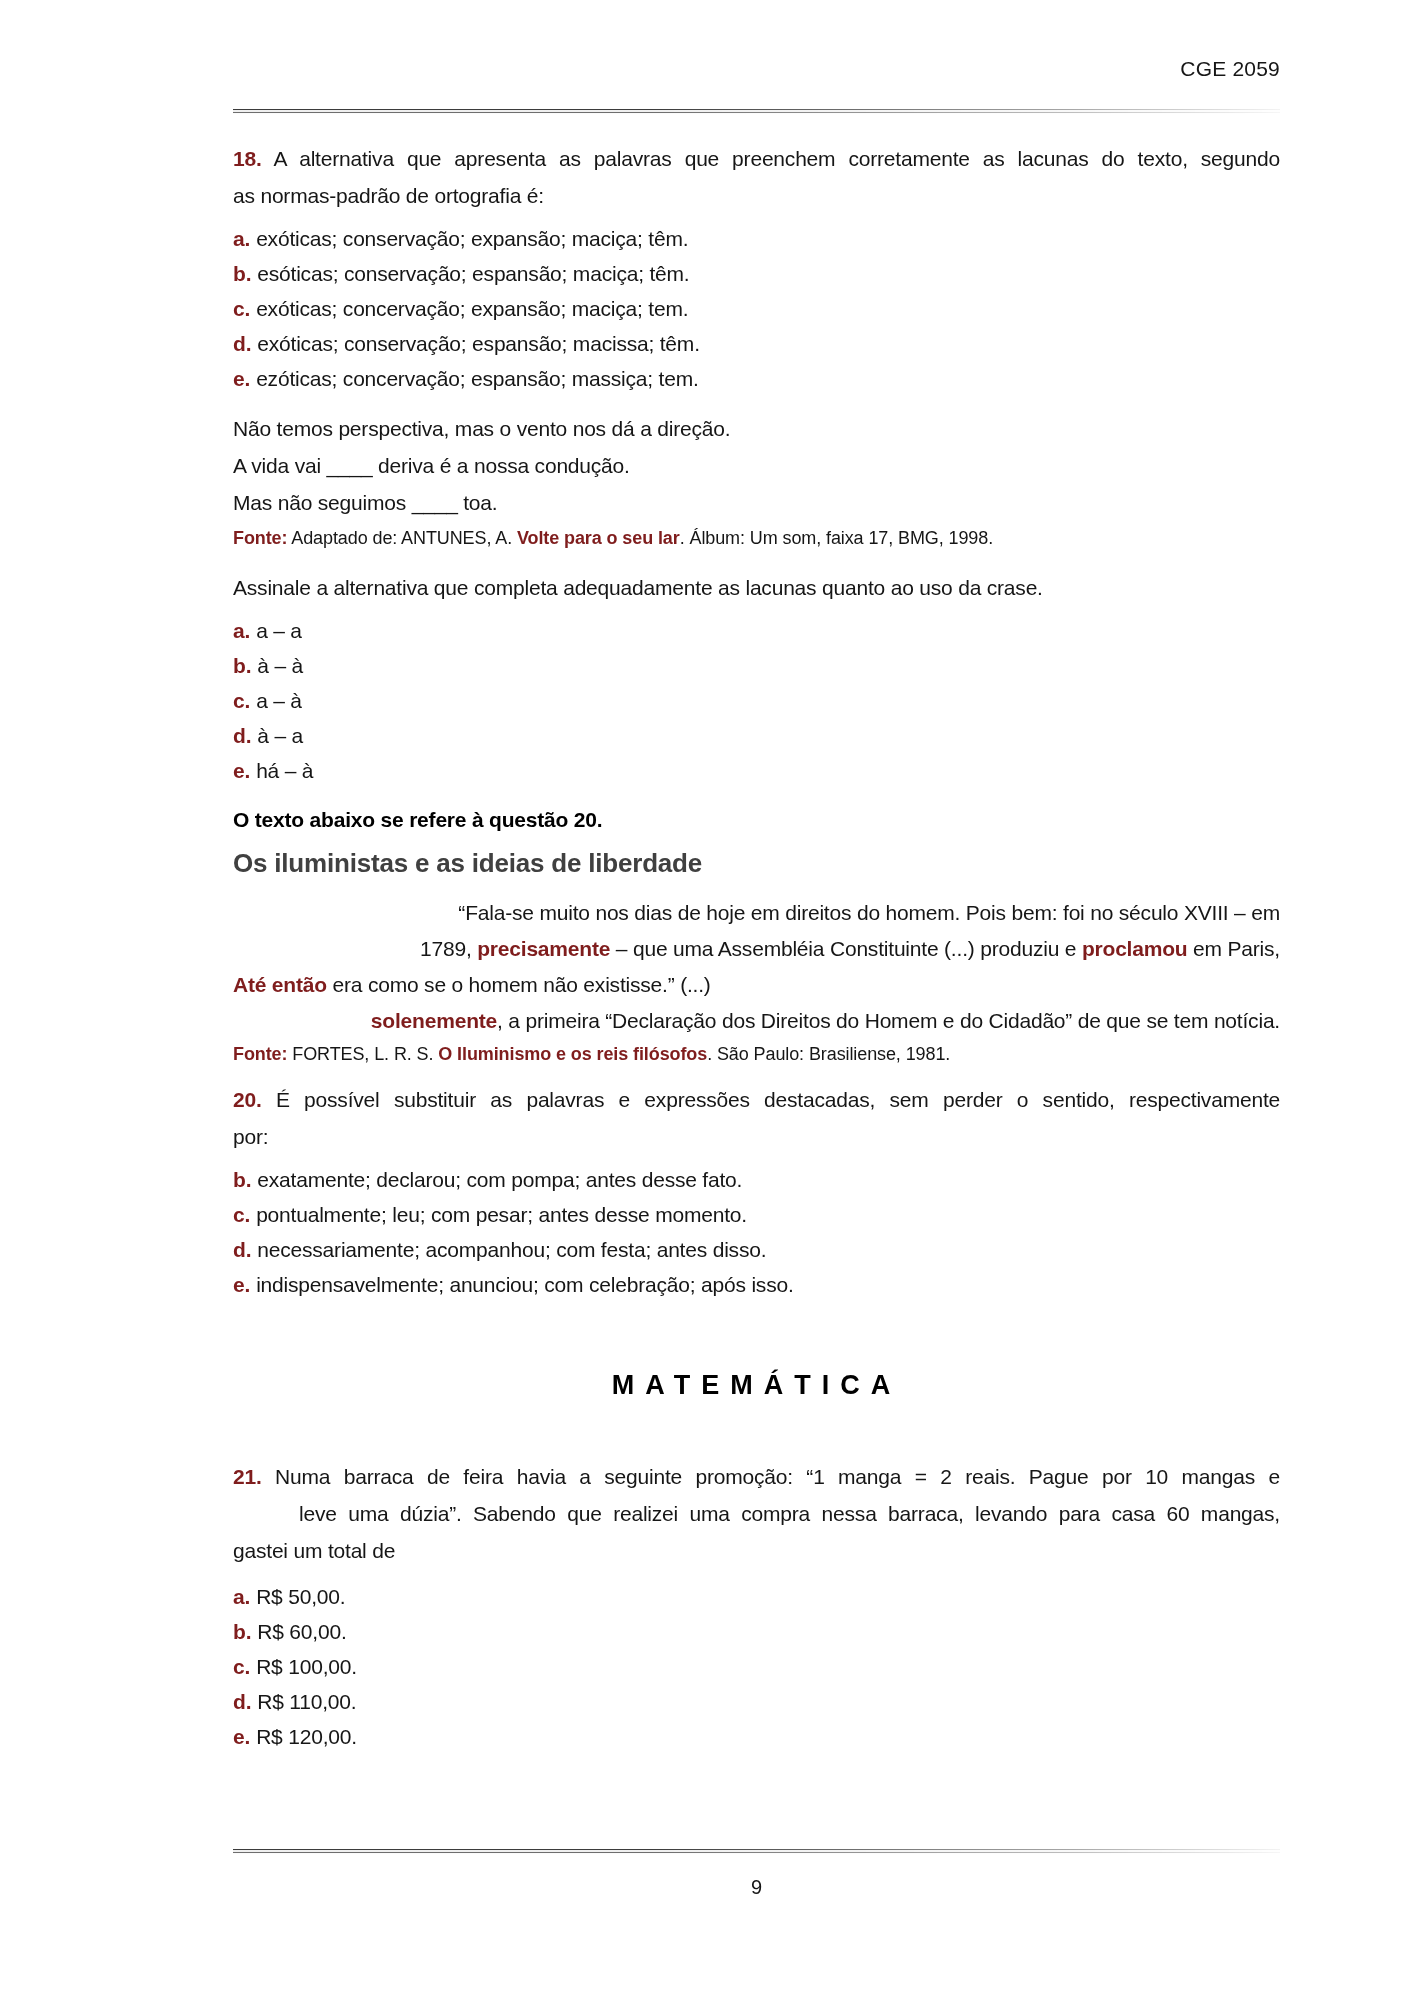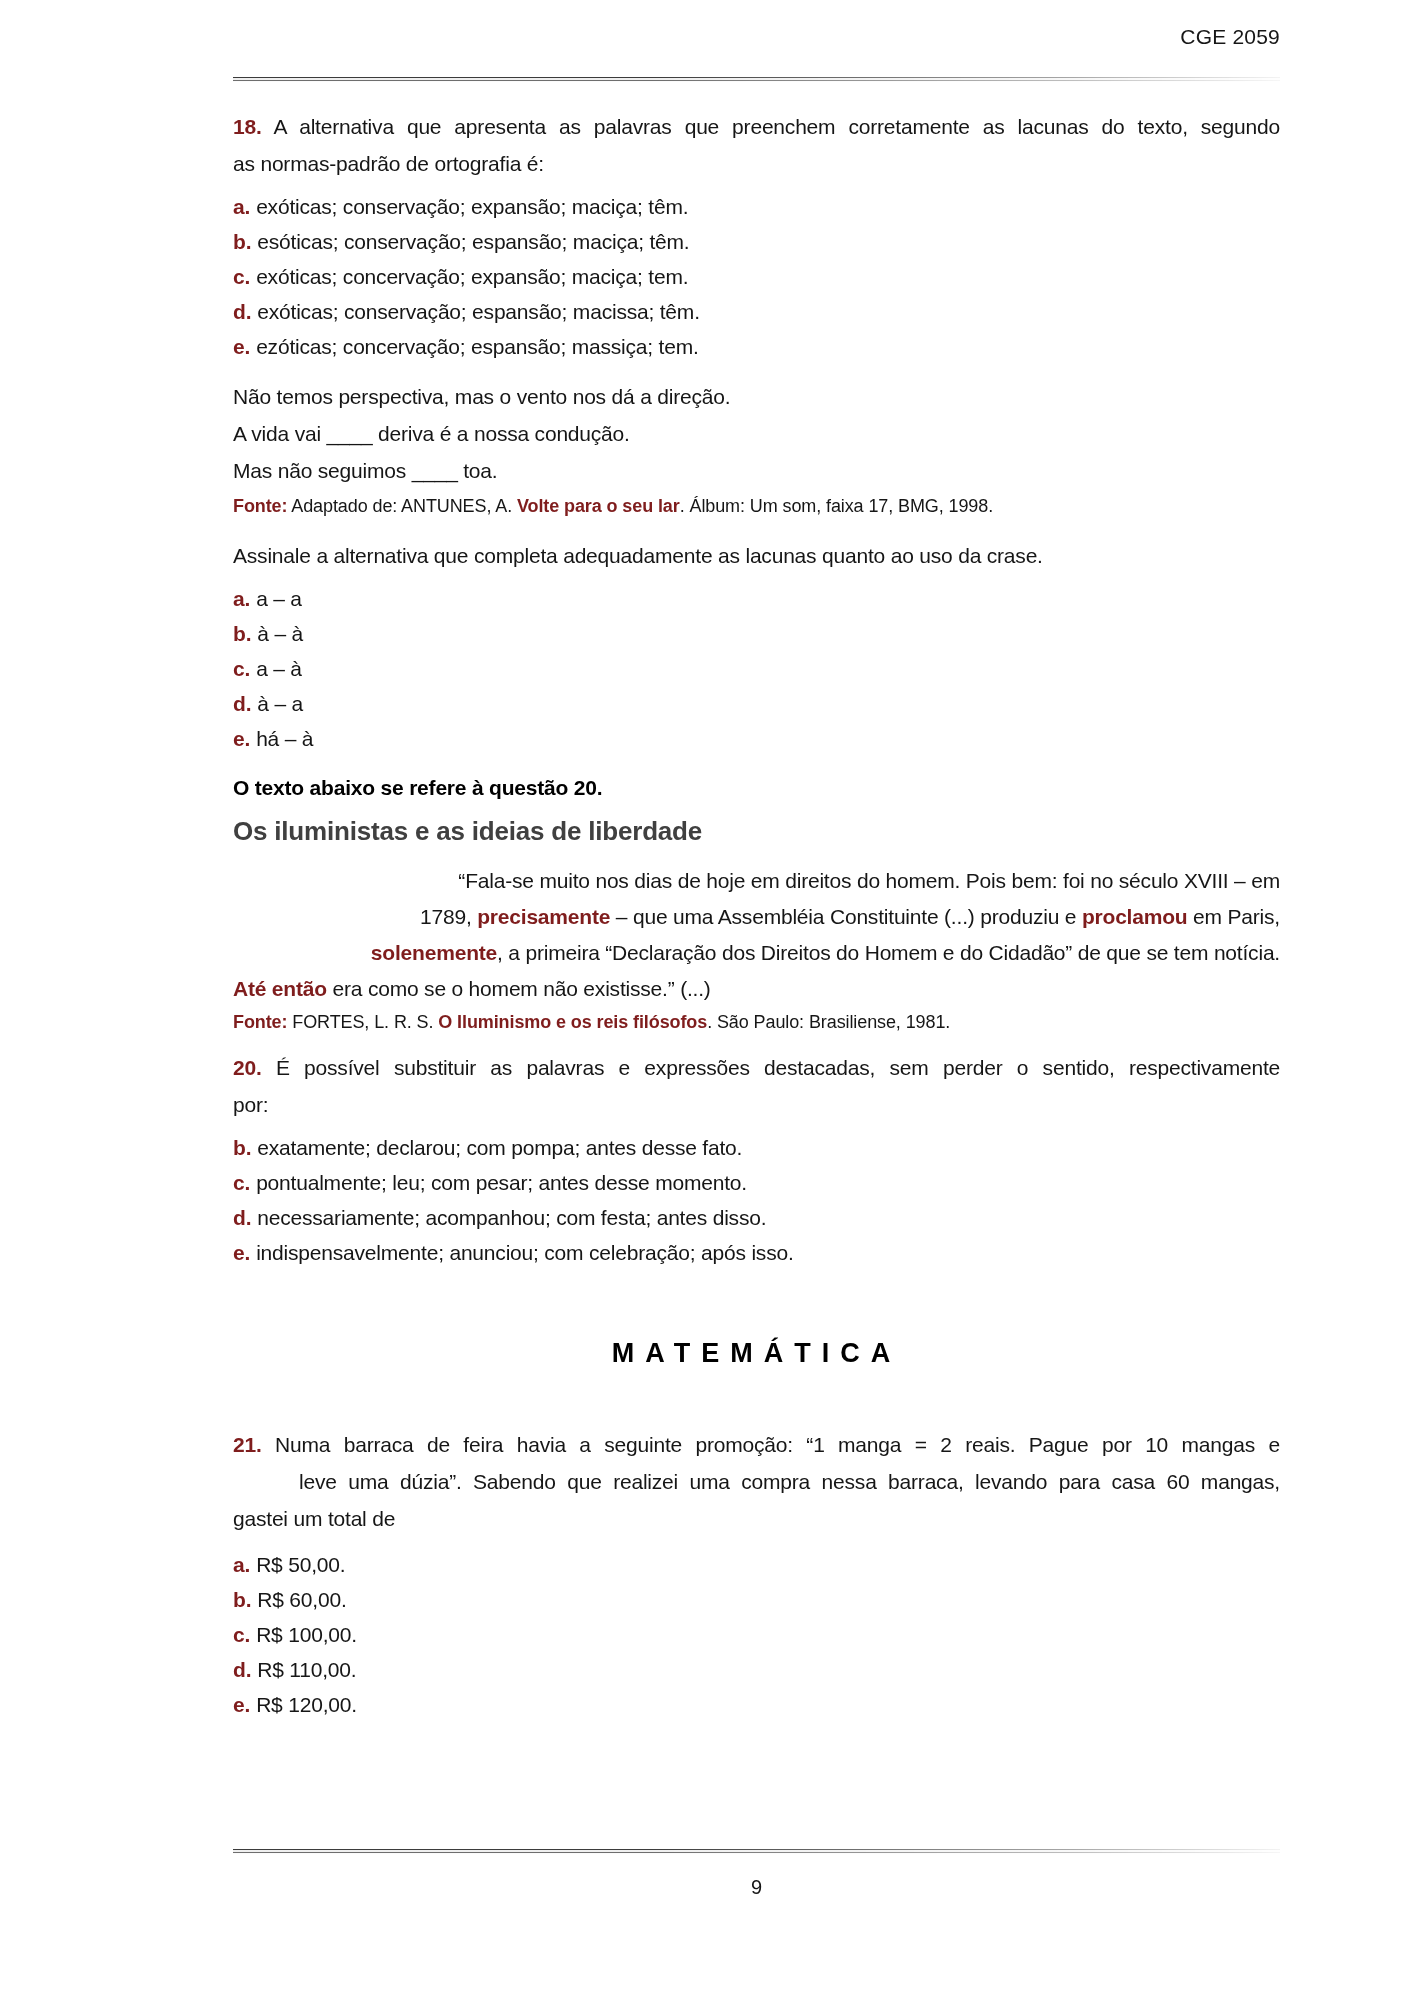--- a/index.html
+++ b/index.html
@@ -5,21 +5,21 @@
   html,body { margin:0; padding:0; }
   body {
     width:1414px; height:2000px; position:relative;
     background:#ffffff; color:#161616;
     font-family:"Liberation Sans", sans-serif;
     -webkit-font-smoothing:antialiased;
   }
   .page { position:absolute; inset:0; padding:0 134px 0 233px; box-sizing:border-box; }
   b { font-weight:700; color:#7f1d1d; }
 
-  .header-code { padding-top:24px; text-align:right; font-size:21px; line-height:26px; letter-spacing:0.2px; }
+  .header-code { padding-top:56px; text-align:right; font-size:21px; line-height:26px; letter-spacing:0.2px; }
 
   .rule { position:relative; margin-top:27px; height:5px;
     background:linear-gradient(to bottom,#3b3b3b 0 1.5px,#efefef 1.5px 3px,#6e6e6e 3px 4.2px,#fbfbfb 4.2px 5px);
     -webkit-mask-image:linear-gradient(to right,#000 0%,#000 40%,rgba(0,0,0,.45) 80%,rgba(0,0,0,.06) 100%);
             mask-image:linear-gradient(to right,#000 0%,#000 40%,rgba(0,0,0,.45) 80%,rgba(0,0,0,.06) 100%);
   }
   .tick { position:absolute; right:-18px; top:-3px; width:2px; height:7px; background:#9a9a9a; opacity:.7; }
 
   .t { font-size:21px; line-height:37px; letter-spacing:-0.2px; }
   .line.jl { text-align:justify; text-align-last:justify; }
@@ -81,22 +81,22 @@
       <div class="opt"><b class="letter">e.</b><span>há – à</span></div>
     </div>
   </section>
 
   <div class="t text-ref">O texto abaixo se refere à questão 20.</div>
   <h2 class="reading-title" style="margin:8px 0 0 0;">Os iluministas e as ideias de liberdade</h2>
 
   <div class="quote">
     <div class="qline right"><span>“Fala-se muito nos dias de hoje em direitos do homem. Pois bem: foi no século XVIII – em</span></div>
     <div class="qline right"><span>1789, </span><b>precisamente</b><span> – que uma Assembléia Constituinte (...) produziu e </span><b>proclamou</b><span> em Paris,</span></div>
+    <div class="qline"><b>Até então</b><span> era como se o homem não existisse.” (...)</span></div>
     <div class="qline right"><b>solenemente</b><span>, a primeira “Declaração dos Direitos do Homem e do Cidadão” de que se tem notícia.</span></div>
-    <div class="qline"><b>Até então</b><span> era como se o homem não existisse.” (...)</span></div>
   </div>
   <div class="fonte fonte2"><b>Fonte:</b><span> FORTES, L. R. S. </span><b>O Iluminismo e os reis filósofos</b><span>. São Paulo: Brasiliense, 1981.</span></div>
 
   <section class="q20">
     <div class="t line jl"><b>20.</b> <span>É possível substituir as palavras e expressões destacadas, sem perder o sentido, respectivamente</span></div>
     <div class="t line">por:</div>
     <div class="opts">
       <div class="opt"><b class="letter">b.</b><span>exatamente; declarou; com pompa; antes desse fato.</span></div>
       <div class="opt"><b class="letter">c.</b><span>pontualmente; leu; com pesar; antes desse momento.</span></div>
       <div class="opt"><b class="letter">d.</b><span>necessariamente; acompanhou; com festa; antes disso.</span></div>

